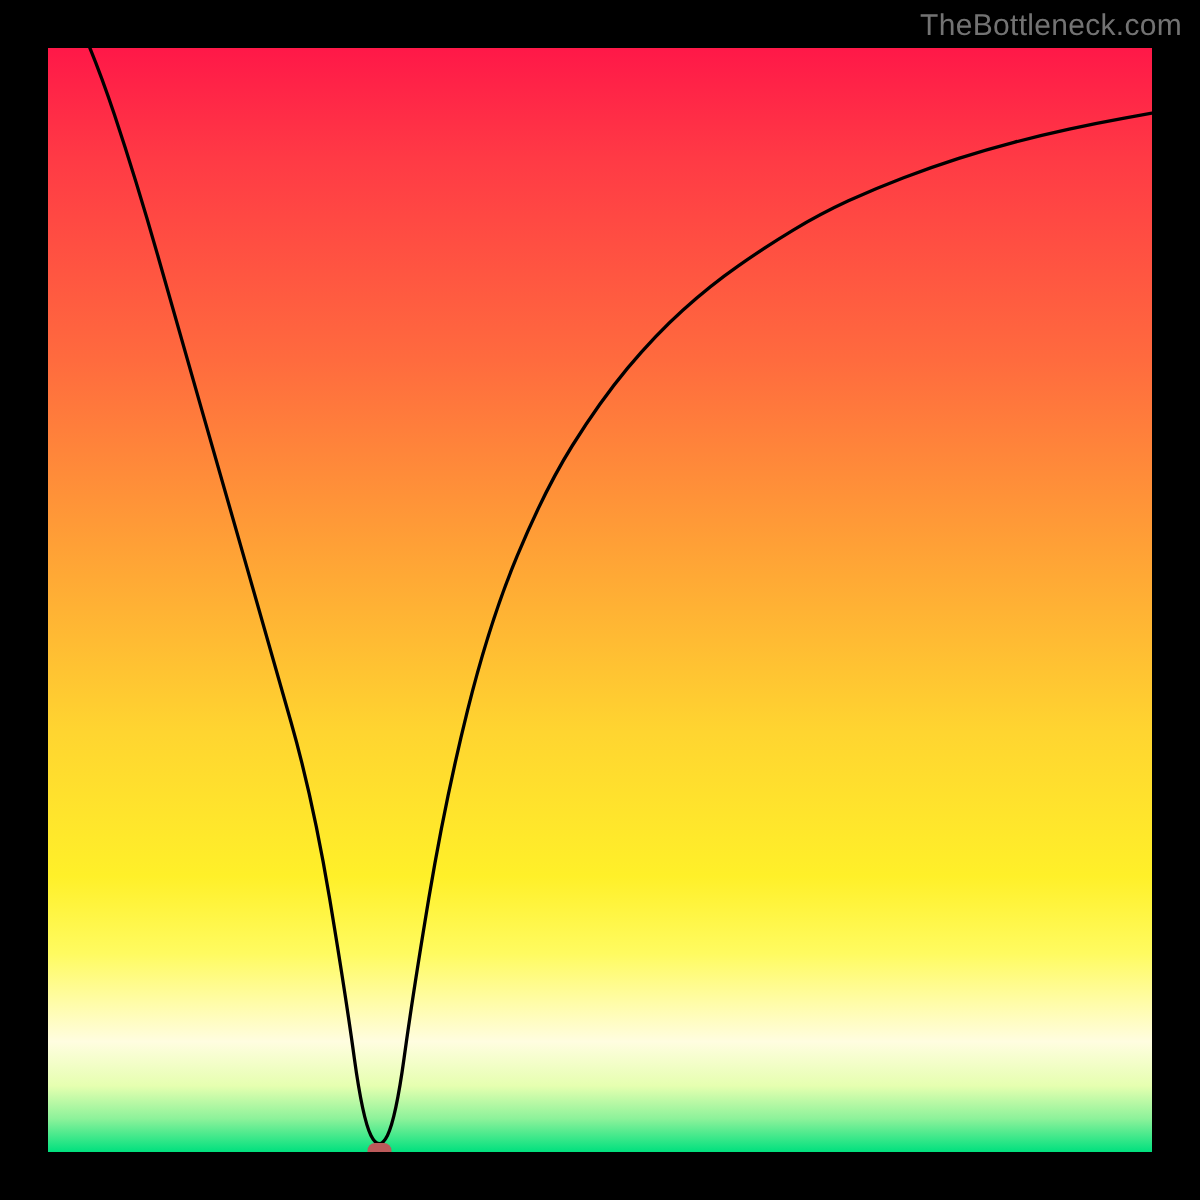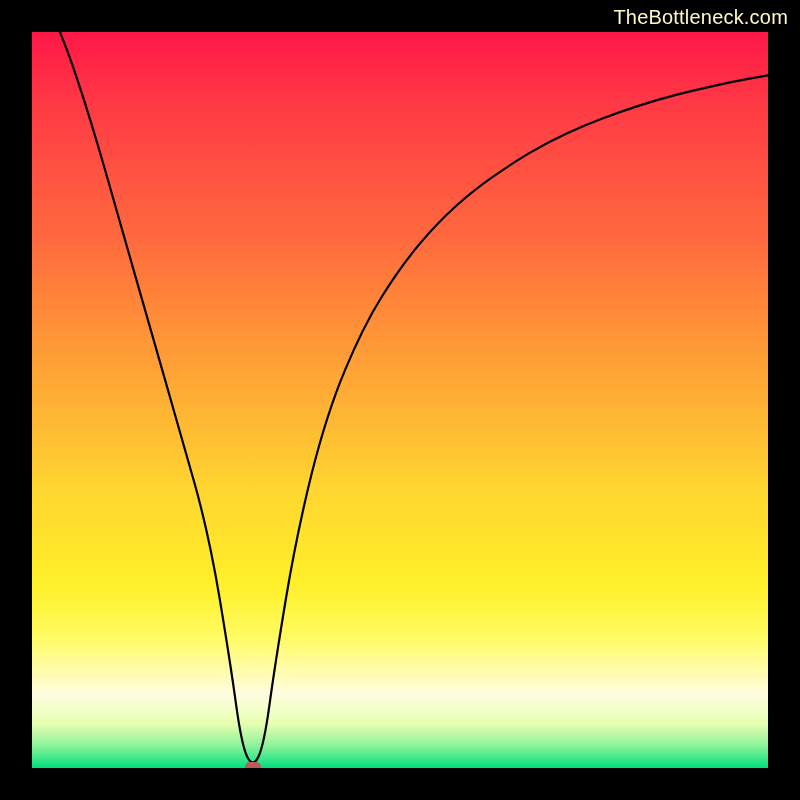--- a/index.html
+++ b/index.html
@@ -55,21 +55,21 @@
     width: 16px;
     height: 12px;
     border-radius: 5px;
     background: #bb5a5a;
     transform: translate(-50%, -50%);
   }
   .watermark {
     position: absolute;
     top: 6px;
     right: 12px;
-    color: #fef9c3;
+    color: #737373;
     font-size: 20px;
     font-weight: 500;
     letter-spacing: 0.2px;
     user-select: none;
   }
 </style>
 </head>
 <body>
 
 <div class="chart-wrap">

